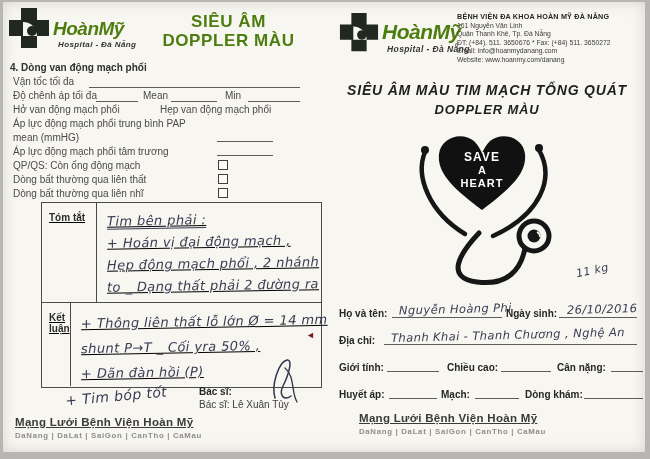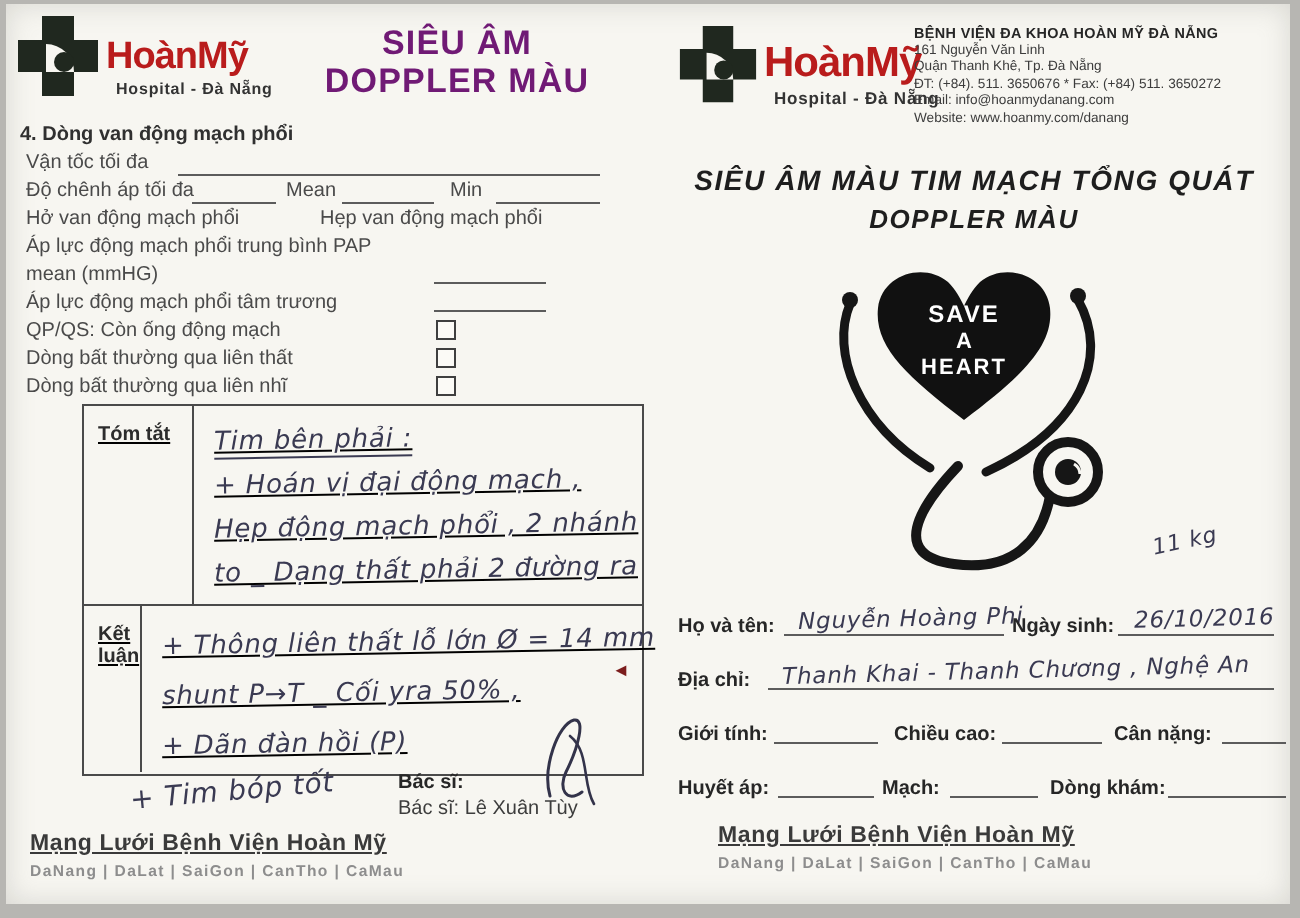--- a/index.html
+++ b/index.html
@@ -5,25 +5,25 @@
   html,body{margin:0;padding:0;}
   body{width:650px;height:459px;font-family:"Liberation Sans",sans-serif;}
   .scan{position:relative;width:650px;height:459px;background:#b7b6b2;overflow:hidden;}
   .paper{position:absolute;left:3px;top:2px;right:5px;bottom:7px;background:#f7f6f1;box-shadow:inset 0 0 14px rgba(120,118,110,.25);}
   .abs{position:absolute;}
   .page{position:absolute;top:0;height:452px;}
   .pl{left:0;width:325px;}
   .pr{left:326px;width:316px;}
 
   
-  .brandname{font-weight:bold;color:#b91c1c;letter-spacing:-.5px;}
-  .brandsub{font-weight:bold;color:#333;letter-spacing:.4px;}
-
-  
-  .ptitle{font-weight:bold;color:#701a75;letter-spacing:.6px;line-height:19px;text-align:center;font-size:17px;}
+  .brandname{font-weight:bold;color:#4d7c0f;letter-spacing:-.5px;font-style:italic;}
+  .brandsub{font-weight:bold;color:#333;letter-spacing:.4px;font-style:italic;}
+
+  
+  .ptitle{font-weight:bold;color:#4d7c0f;letter-spacing:.6px;line-height:19px;text-align:center;font-size:17px;}
   .sect{font-weight:bold;color:#303030;font-size:10px;}
   .lbl{color:#4a4a4a;font-size:10px;white-space:nowrap;}
   .blank{border-bottom:1px solid #5c5c5c;height:11px;}
   .cb{width:8px;height:8px;border:1.2px solid #3f3f3f;background:#fbfaf6;}
 
   
   .sumtable{left:38px;top:200px;width:279px;height:184px;border:1.5px solid #4a4a4a;text-decoration:underline;}
   .trow{display:flex;}
   .r1{height:99px;border-bottom:1.5px solid #4a4a4a;}
   .r2{height:83px;justify-content:space-between;}

